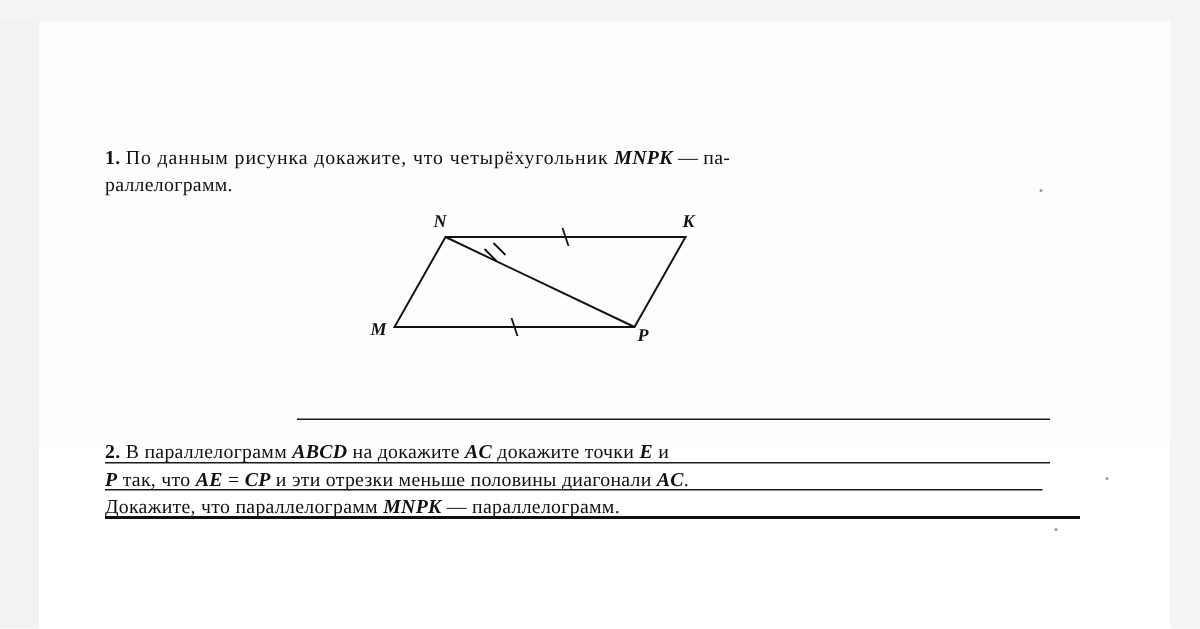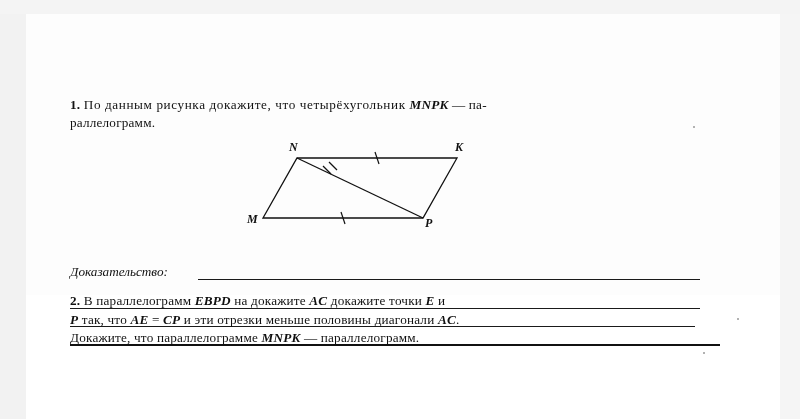--- a/index.html
+++ b/index.html
@@ -185,31 +185,30 @@
           </svg>
 
           <span class="fig-label" style="left:44px;top:0px;">N</span>
           <span class="fig-label" style="left:210px;top:0px;">K</span>
           <span class="fig-label" style="left:2px;top:72px;">M</span>
           <span class="fig-label" style="left:180px;top:76px;">P</span>
         </div>
       </div>
 
       <div class="proof-row">
-        <span class="proof-label">Доказательство:</span>
         <div class="proof-line1"></div>
         <div class="proof-line2"></div>
         <div class="proof-line3"></div>
         <div class="hr-thick"></div>
       </div>
 
       <div class="task2">
         <div class="task2-text">
           <span class="task-num">2.</span>
-          <span>В параллелограмм </span><span class="ital">EBPD</span><span> на докажите </span><span class="ital">AC</span><span> докажите точки </span><span class="ital">E</span><span> и</span><br>
+          <span>В параллелограмм </span><span class="ital">ABCD</span><span> на докажите </span><span class="ital">AC</span><span> докажите точки </span><span class="ital">E</span><span> и</span><br>
           <span class="ital">P</span><span> так, что </span><span class="ital">AE</span><span> = </span><span class="ital">CP</span><span> и эти отрезки меньше половины диагонали </span><span class="ital">AC</span><span>.</span><br>
-          <span>Докажите, что параллелограмме </span><span class="ital">MNPK</span><span> — параллелограмм.</span>
+          <span>Докажите, что параллелограмм </span><span class="ital">MNPK</span><span> — параллелограмм.</span>
         </div>
       </div>
 
     </div>
   </div>
 </div>
 
 </body></html>

